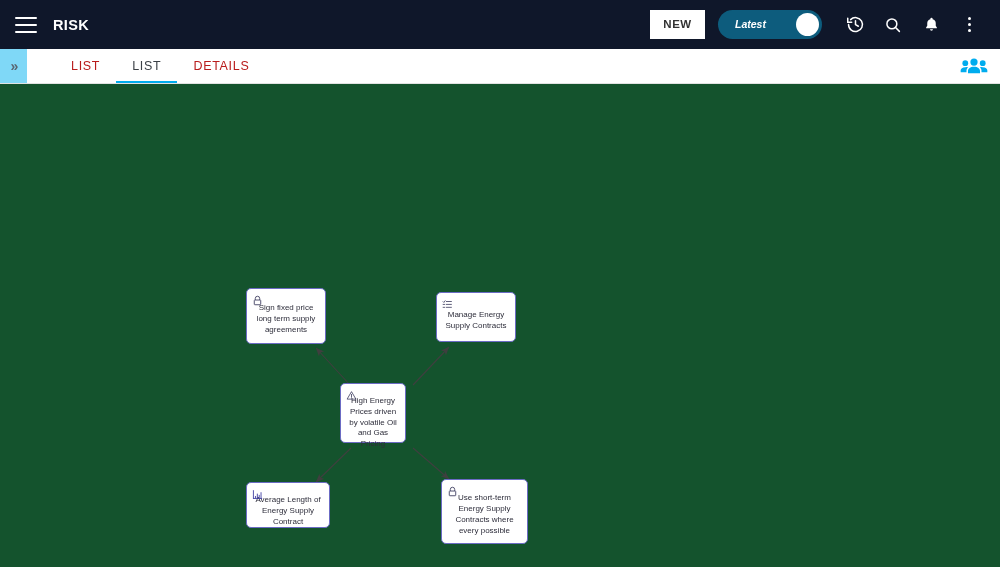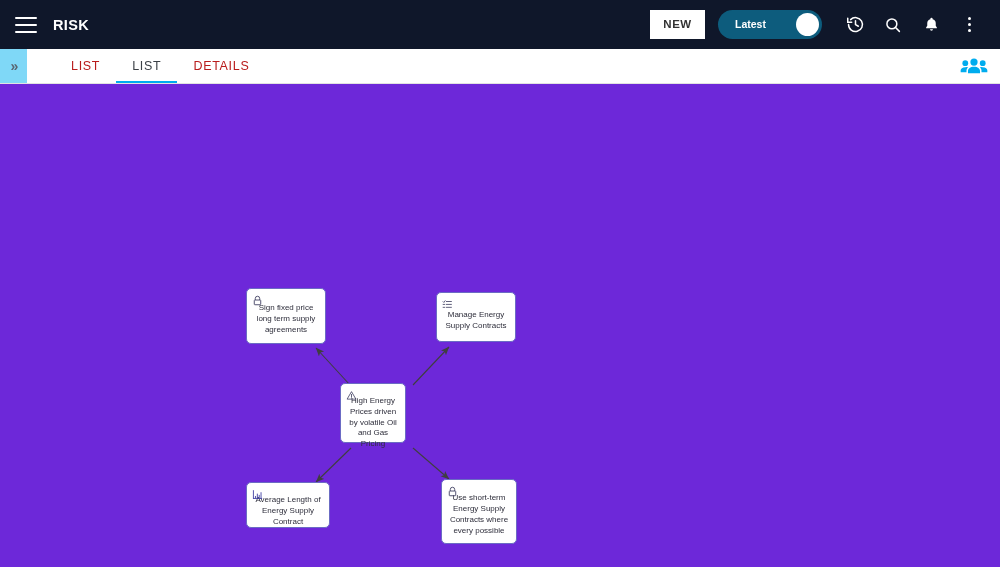--- a/index.html
+++ b/index.html
@@ -77,20 +77,21 @@
     align-items: center;
     position: relative;
     cursor: pointer;
     margin-right: 14px;
   }
   .toggle-label {
     color: #ffffff;
     font-size: 10.5px;
     font-weight: bold;
     margin-left: 17px;
+    font-style: italic;
   }
   .toggle-knob {
     position: absolute;
     right: 3px;
     top: 3px;
     width: 23px;
     height: 23px;
     border-radius: 50%;
     background: #ffffff;
   }
@@ -230,21 +231,21 @@
     justify-content: center;
     cursor: pointer;
   }
 
   
   .canvas {
     position: absolute;
     top: 84px; left: 0;
     width: 1000px;
     height: 483px;
-    background: #6d28d9;
+    background: #14532d;
     overflow: hidden;
   }
   .edges {
     position: absolute;
     top: 0; left: 0;
     width: 1000px;
     height: 483px;
     pointer-events: none;
   }
   .node {
@@ -484,21 +485,21 @@
         <line x1="1.8" y1="12" x2="12.4" y2="12"></line>
         <line x1="4.4" y1="9.4" x2="4.4" y2="11.4"></line>
         <line x1="6.8" y1="6.4" x2="6.8" y2="11.4"></line>
         <line x1="9.2" y1="8" x2="9.2" y2="11.4"></line>
         <line x1="11.5" y1="4.6" x2="11.5" y2="11.4"></line>
       </svg>
     </span>
     <span class="node-label">Average Length of Energy Supply Contract</span>
   </div>
 
-  <div class="node" style="left:441px; top:395px; width:76px; height:65px;">
+  <div class="node" style="left:441px; top:395px; width:87px; height:65px;">
     <span class="node-icon">
       <svg width="11" height="11" viewBox="0 0 14 14" fill="none" stroke="#4a4a6a" stroke-width="1.2">
         <path d="M4.2 6.4V4.4a2.8 2.8 0 0 1 5.6 0v2"></path>
         <rect x="2.9" y="6.4" width="8.2" height="6" rx="0.7"></rect>
       </svg>
     </span>
     <span class="node-label">Use short-term Energy Supply Contracts where every possible</span>
   </div>
 
 </div>

